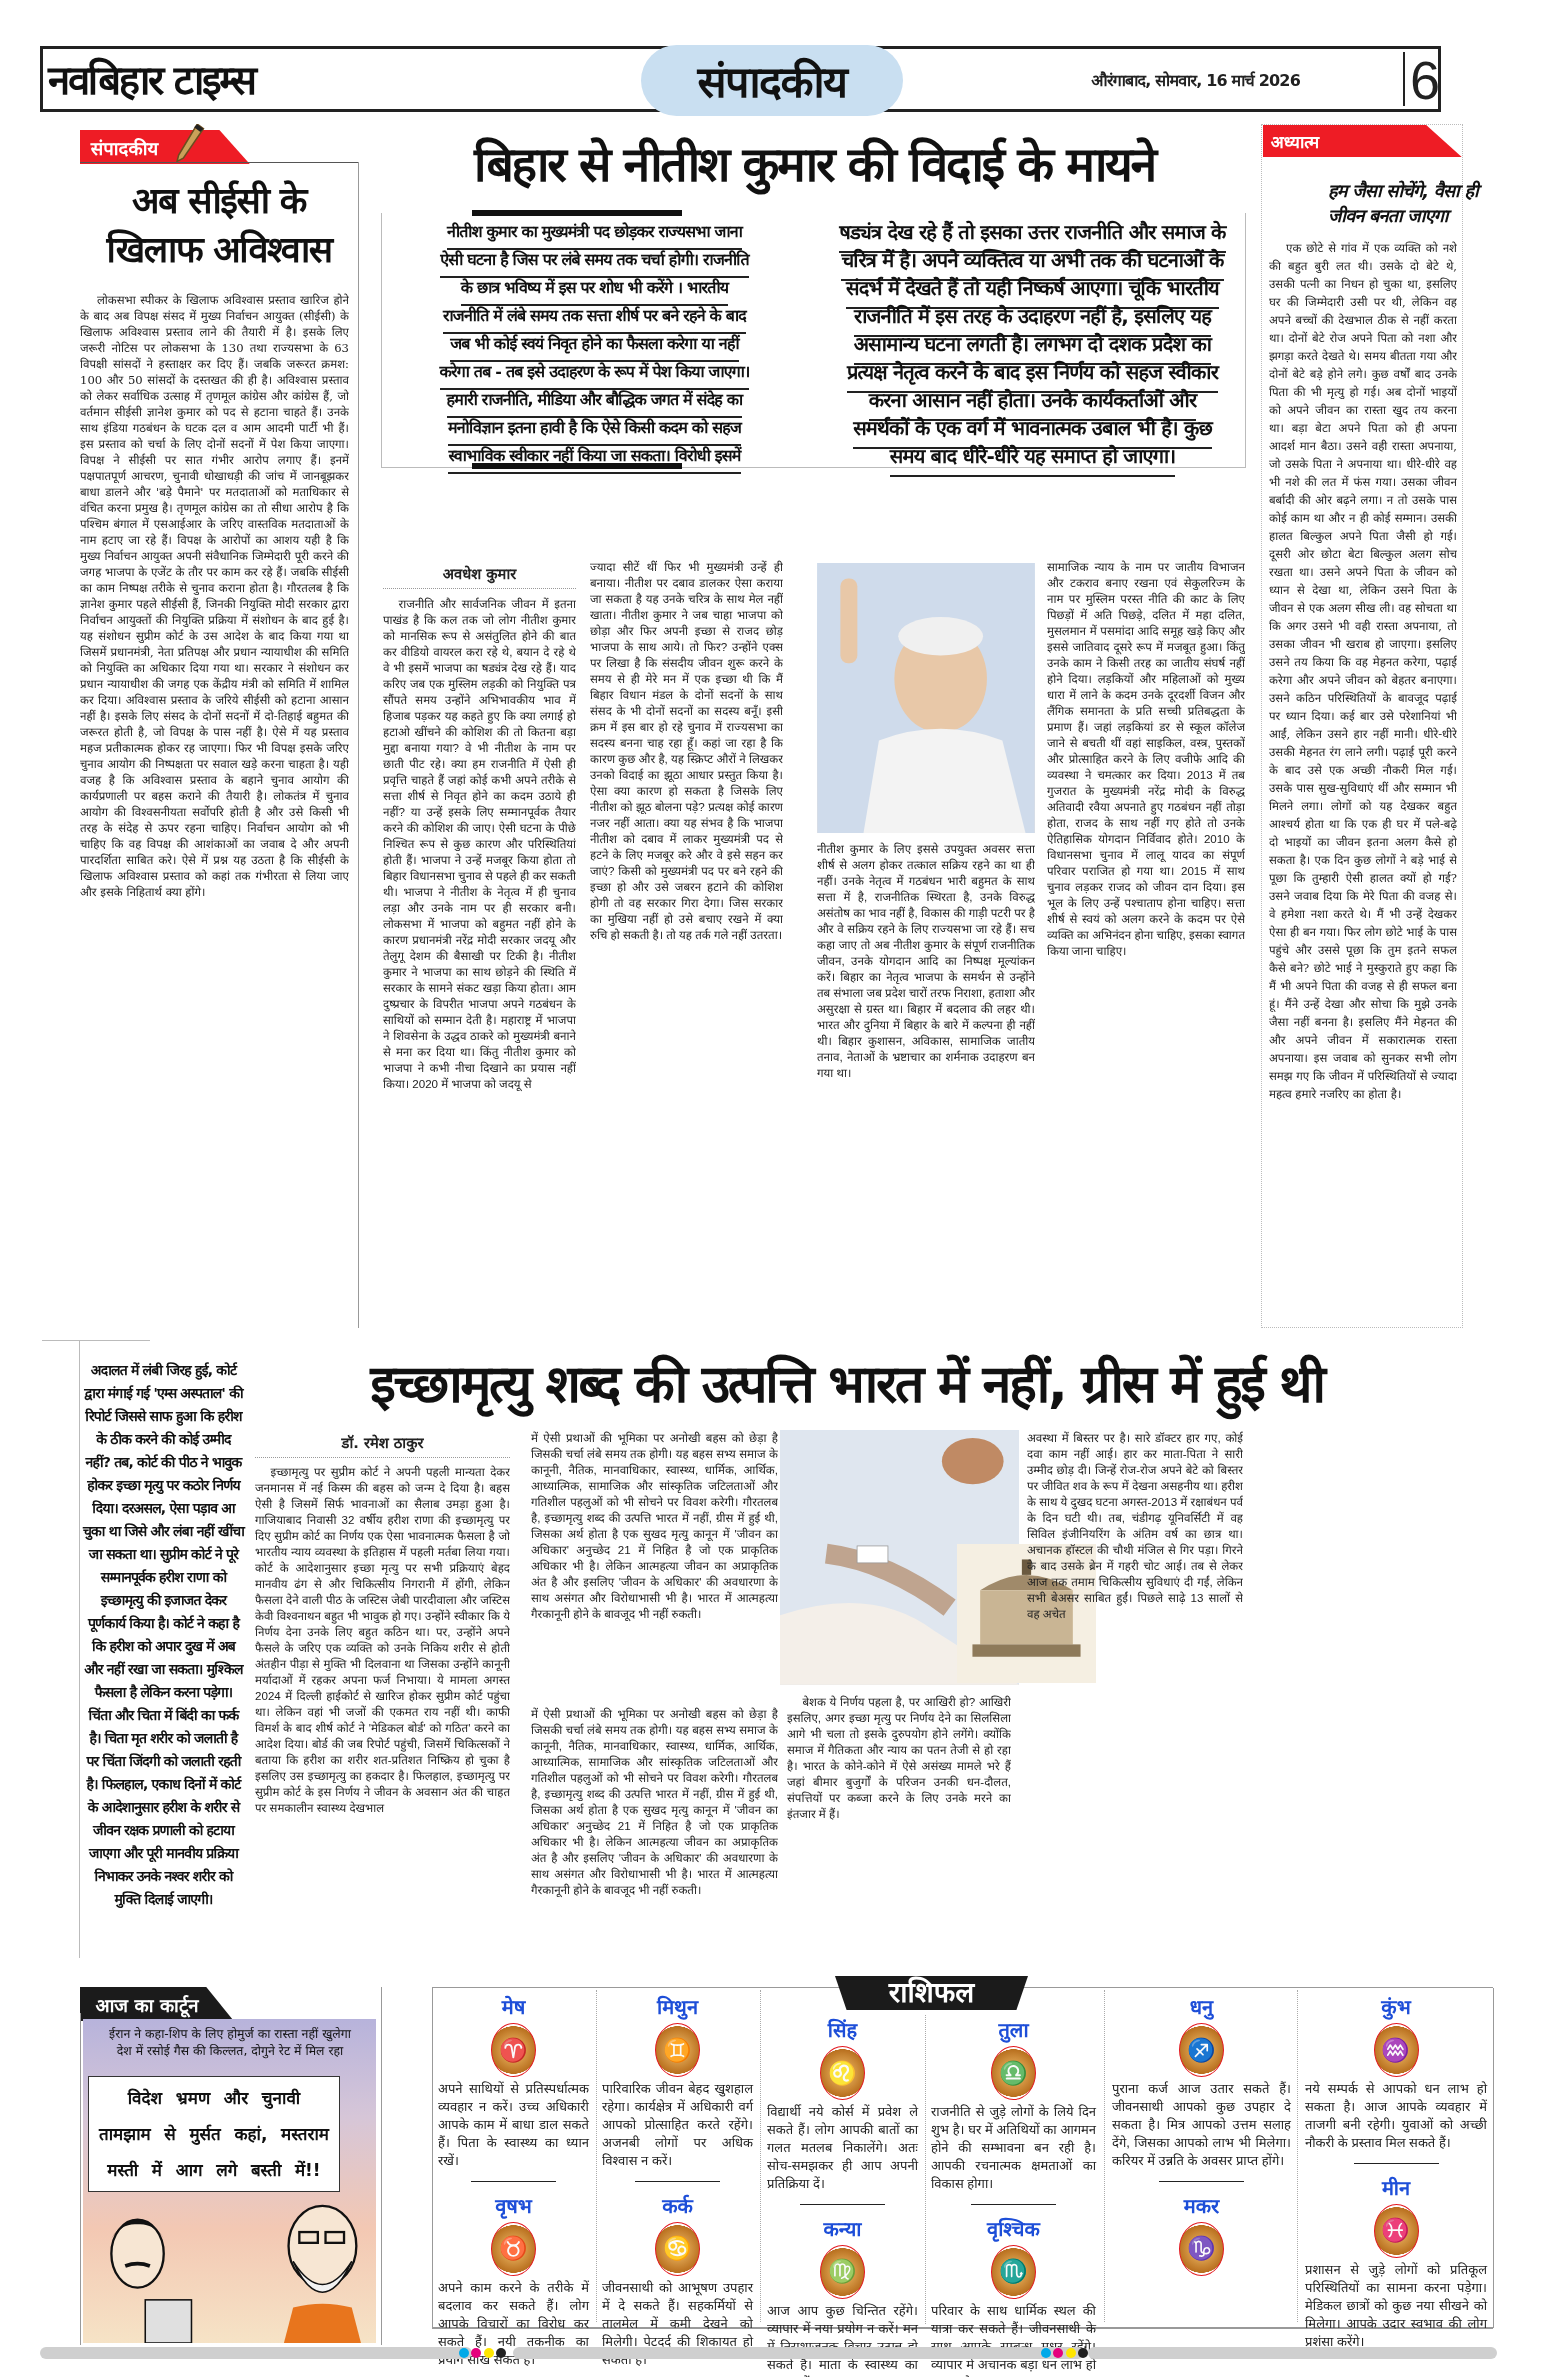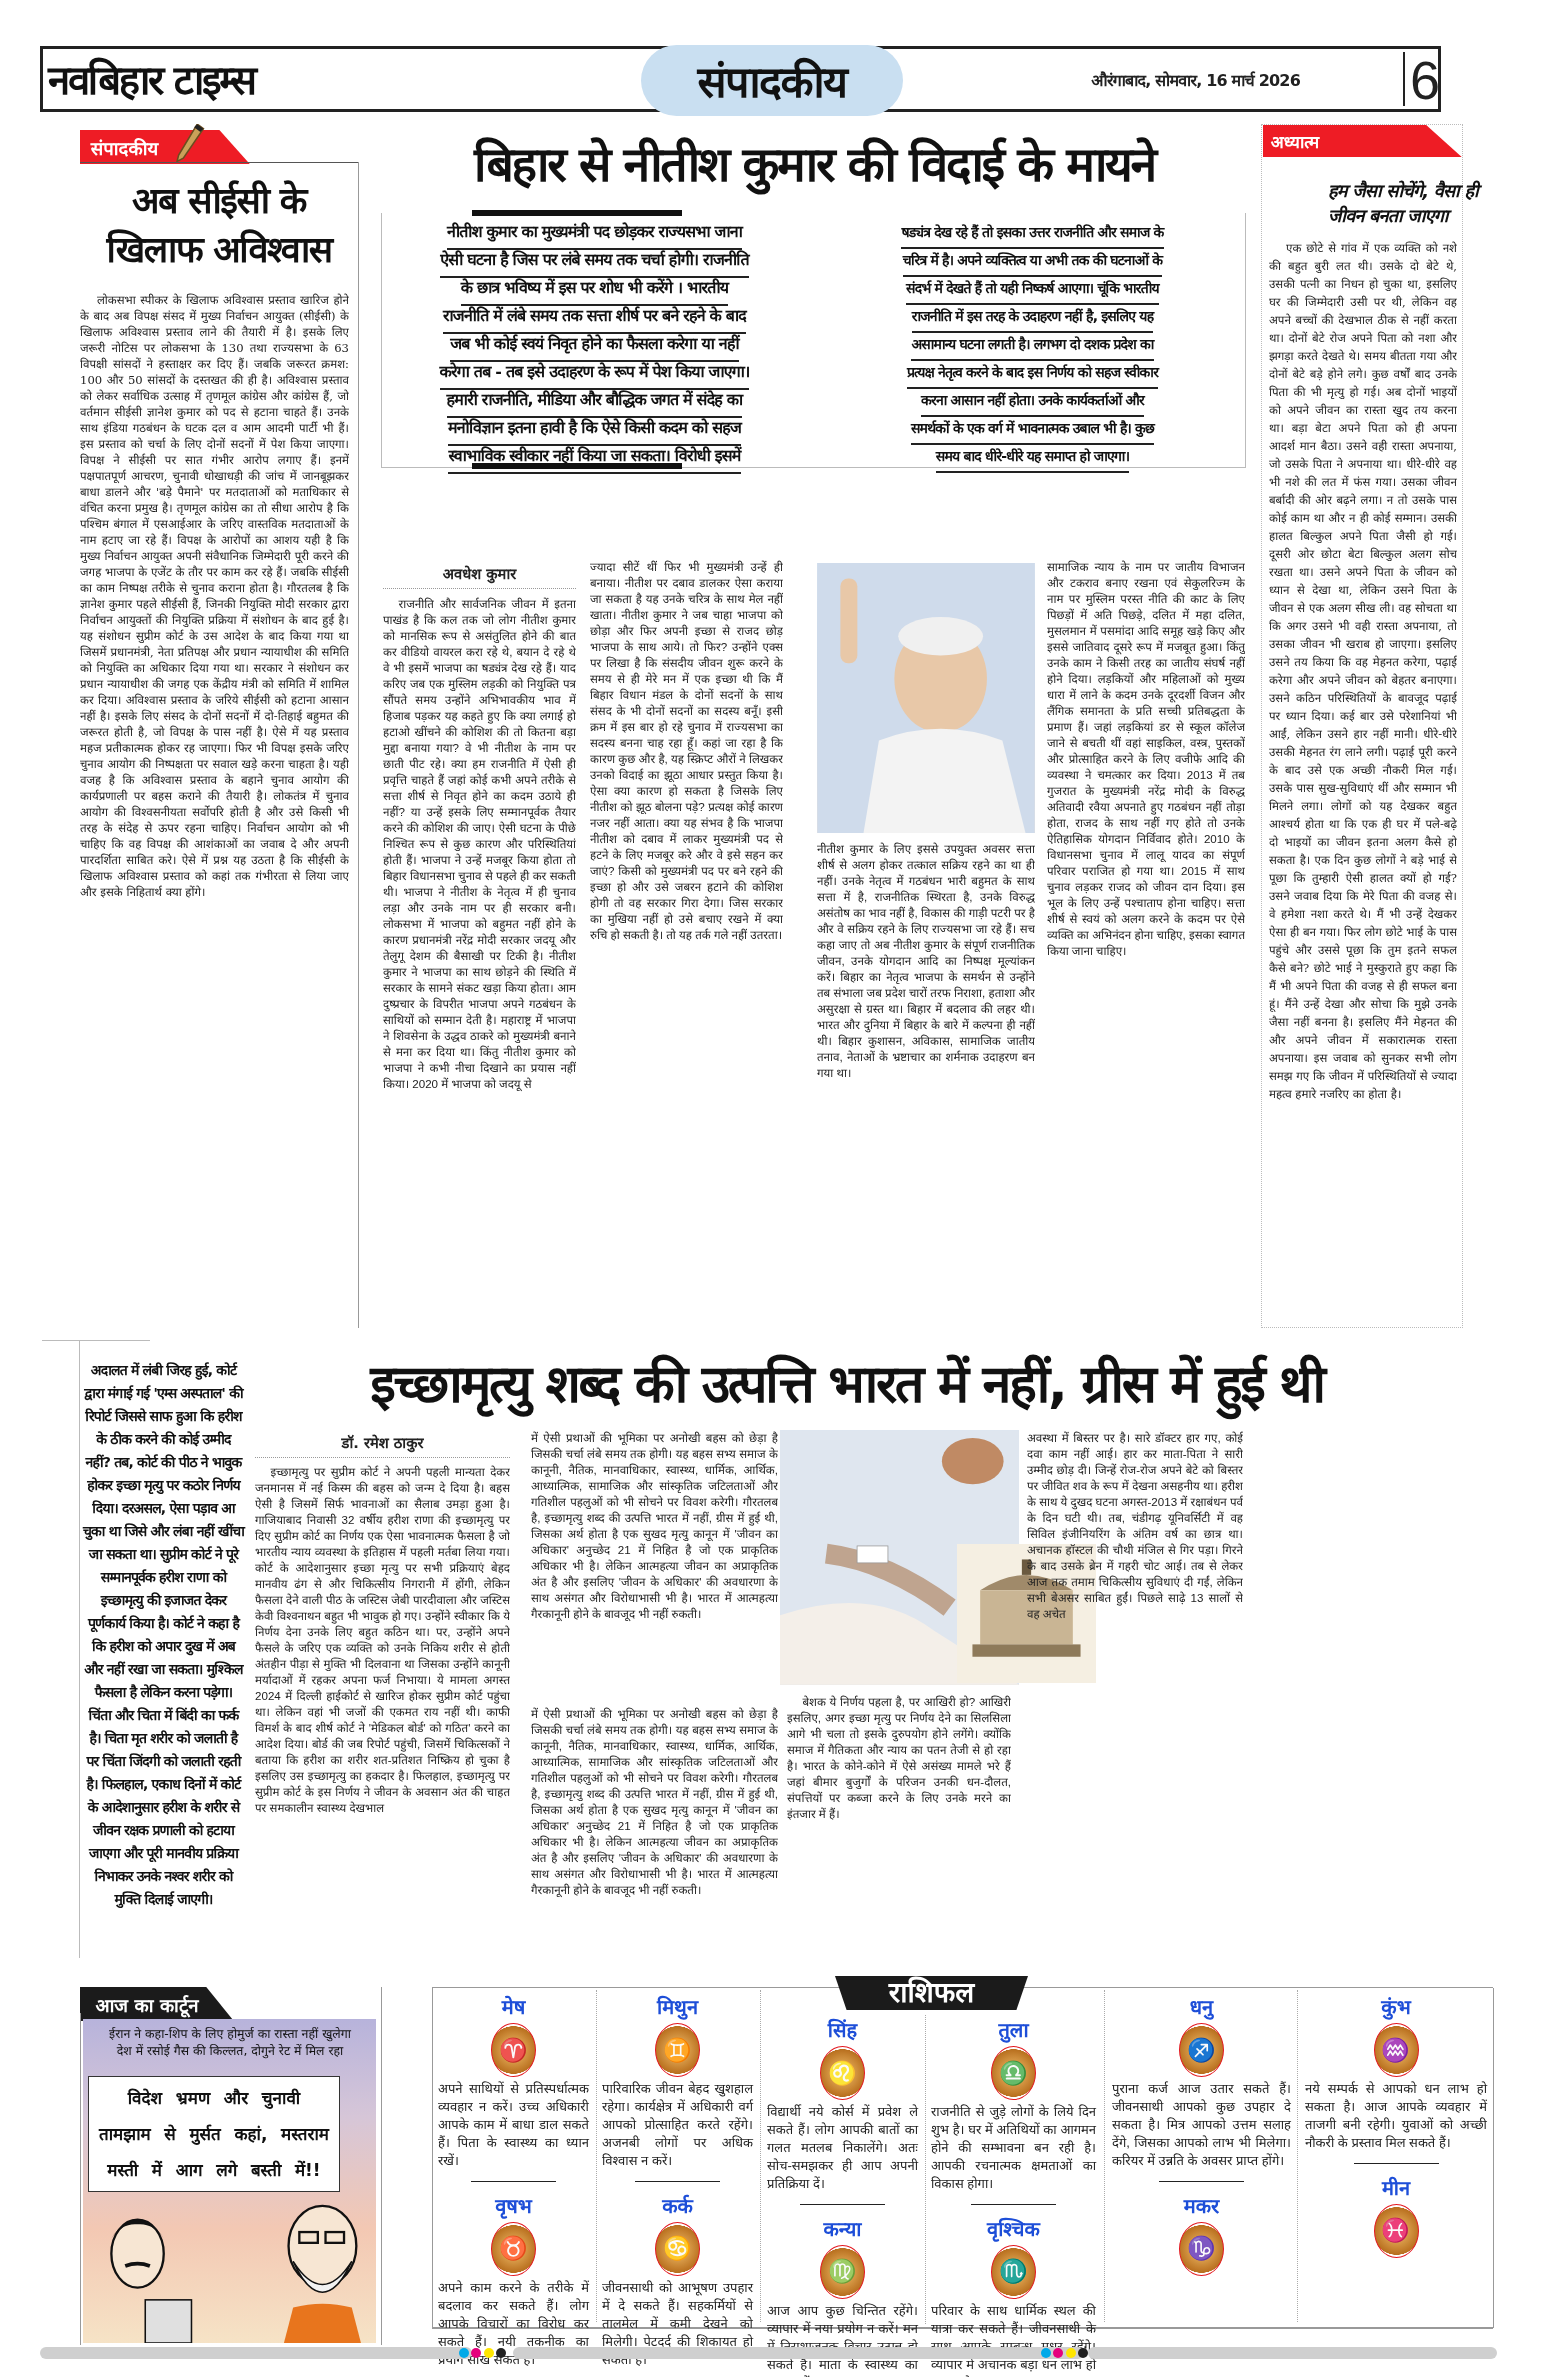--- a/index.html
+++ b/index.html
@@ -74,21 +74,21 @@
   <div><span class="ul">नीतीश कुमार का मुख्यमंत्री पद छोड़कर राज्यसभा जाना</span></div>
   <div><span class="ul">ऐसी घटना है जिस पर लंबे समय तक चर्चा होगी। राजनीति</span></div>
   <div><span class="ul">के छात्र भविष्य में इस पर शोध भी करेंगे । भारतीय</span></div>
   <div><span class="ul">राजनीति में लंबे समय तक सत्ता शीर्ष पर बने रहने के बाद</span></div>
   <div><span class="ul">जब भी कोई स्वयं निवृत होने का फैसला करेगा या नहीं</span></div>
   <div><span class="ul">करेगा तब - तब इसे उदाहरण के रूप में पेश किया जाएगा।</span></div>
   <div><span class="ul">हमारी राजनीति, मीडिया और बौद्धिक जगत में संदेह का</span></div>
   <div><span class="ul">मनोविज्ञान इतना हावी है कि ऐसे किसी कदम को सहज</span></div>
   <div><span class="ul">स्वाभाविक स्वीकार नहीं किया जा सकता। विरोधी इसमें</span></div>
 </div>
-<div class="abs pull" style="left:822px;top:218px;width:421px;font-size:14px;line-height:28px;">
+<div class="abs pull" style="left:822px;top:218px;width:421px;font-size:20px;line-height:28px;">
   <div><span class="ul">षड्यंत्र देख रहे हैं तो इसका उत्तर राजनीति और समाज के</span></div>
   <div><span class="ul">चरित्र में है। अपने व्यक्तित्व या अभी तक की घटनाओं के</span></div>
   <div><span class="ul">संदर्भ में देखते हैं तो यही निष्कर्ष आएगा। चूंकि भारतीय</span></div>
   <div><span class="ul">राजनीति में इस तरह के उदाहरण नहीं है, इसलिए यह</span></div>
   <div><span class="ul">असामान्य घटना लगती है। लगभग दो दशक प्रदेश का</span></div>
   <div><span class="ul">प्रत्यक्ष नेतृत्व करने के बाद इस निर्णय को सहज स्वीकार</span></div>
   <div><span class="ul">करना आसान नहीं होता। उनके कार्यकर्ताओं और</span></div>
   <div><span class="ul">समर्थकों के एक वर्ग में भावनात्मक उबाल भी है। कुछ</span></div>
   <div><span class="ul">समय बाद धीरे-धीरे यह समाप्त हो जाएगा।</span></div>
 </div>
@@ -233,20 +233,21 @@
   <div class="rashi-icon">♑</div>
 </div>
 
 <div class="rashi-col" style="left:1305px;width:182px;top:1993px;">
   <div class="rashi-name">कुंभ</div>
   <div class="rashi-icon">♒</div>
   <div class="rashi-text">नये सम्पर्क से आपको धन लाभ हो सकता है। आज आपके व्यवहार में ताजगी बनी रहेगी। युवाओं को अच्छी नौकरी के प्रस्ताव मिल सकते हैं।</div>
   <div class="rashi-sep"></div>
   <div class="rashi-name">मीन</div>
   <div class="rashi-icon">♓</div>
+  <div class="rashi-text">प्रशासन से जुड़े लोगों को प्रतिकूल परिस्थितियों का सामना करना पड़ेगा। मेडिकल छात्रों को कुछ नया सीखने को मिलेगा। आपके उदार स्वभाव की लोग प्रशंसा करेंगे।</div>
 </div>
 
 <div class="abs footer-bar" style="left:40px;top:2347px;width:432px;"></div>
 <div class="abs cmyk" style="left:459px;top:2347px;">
   <span style="background:#00a9e8;"></span><span style="background:#e5007d;"></span><span style="background:#ffe600;"></span><span style="background:#222;"></span>
 </div>
 <div class="abs footer-bar" style="left:513px;top:2347px;width:571px;"></div>
 <div class="abs cmyk" style="left:1041px;top:2347px;">
   <span style="background:#00a9e8;"></span><span style="background:#e5007d;"></span><span style="background:#ffe600;"></span><span style="background:#222;"></span>
 </div>

